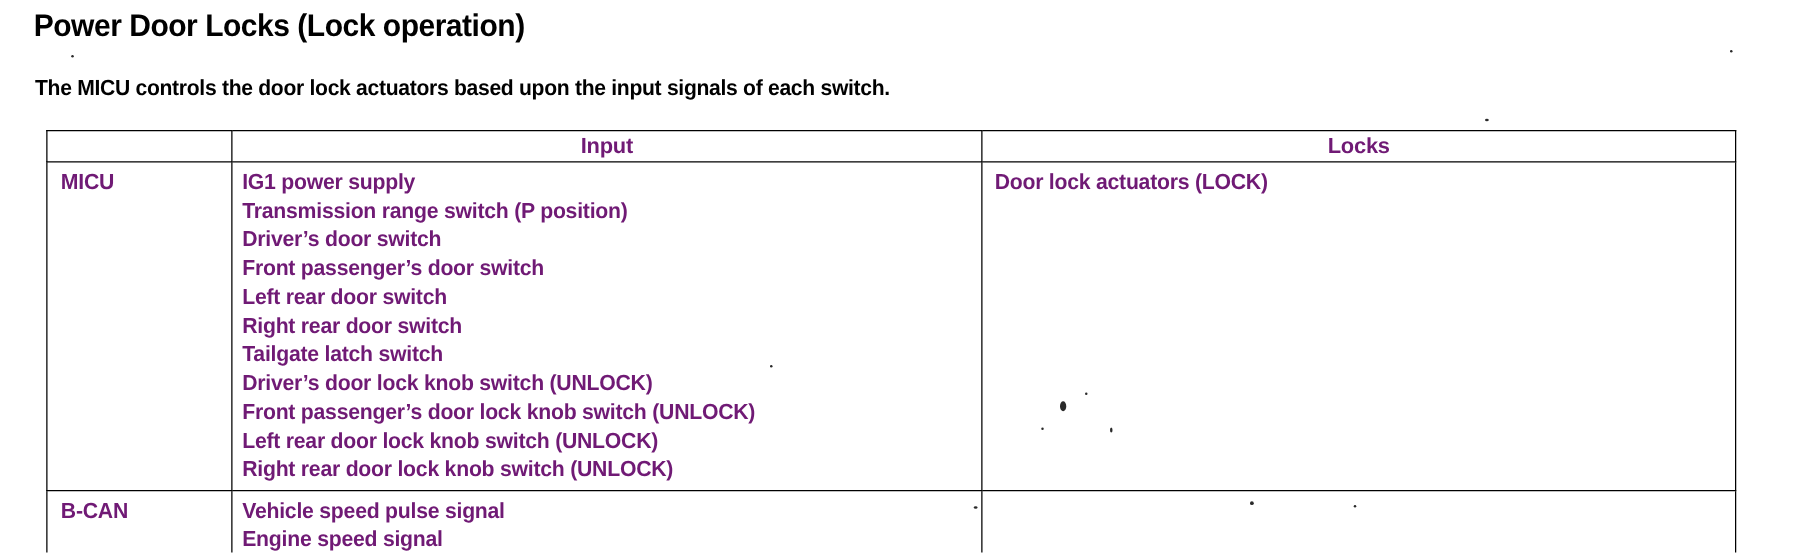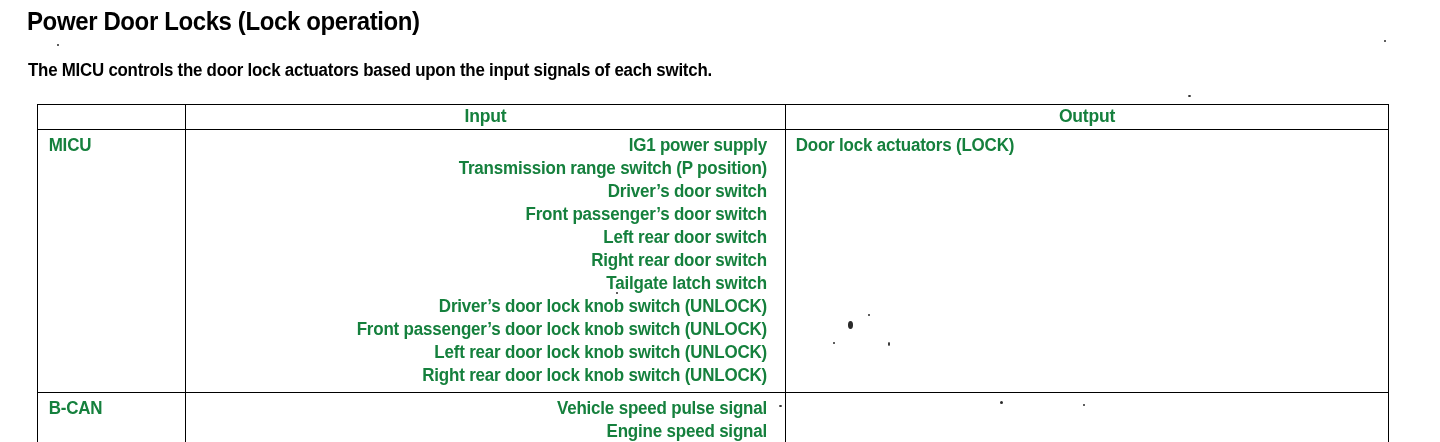--- a/index.html
+++ b/index.html
@@ -59,24 +59,24 @@
     background: #ffffff;
   }
   .io-table td, .io-table th {
     border: 1.6px solid #000000;
     padding: 0;
     vertical-align: top;
     font-weight: 600;
     font-size: 17.5px;
     line-height: 23px;
     letter-spacing: -0.2px;
-    color: #15803d;
+    color: #701a75;
   }
   .col-src   { width: 148px; margin-top: 39px; }
-  .col-in    { width: 600px; text-align: right; }
+  .col-in    { width: 600px; }
   .col-out   { width: 603px; }
 
   .hdr-row td { height: 24px; }
   .hdr-cell {
     text-align: center;
     font-weight: bold;
     font-size: 17.5px;
     line-height: 24px;
     letter-spacing: -0.1px;
     padding: 0;
@@ -130,21 +130,21 @@
   <table class="io-table">
     <colgroup>
       <col class="col-src">
       <col class="col-in">
       <col class="col-out">
     </colgroup>
     <tbody>
       <tr class="hdr-row">
         <td class="col-src hdr-cell hdr-blank"></td>
         <td class="col-in hdr-cell">Input</td>
-        <td class="col-out hdr-cell">Output</td>
+        <td class="col-out hdr-cell">Locks</td>
       </tr>
 
       <tr class="row-micu">
         <td class="col-src">
           <div class="cell-pad">MICU</div>
         </td>
         <td class="col-in">
           <div class="cell-pad">
             <ul class="sig-list">
               <li>IG1 power supply</li>

